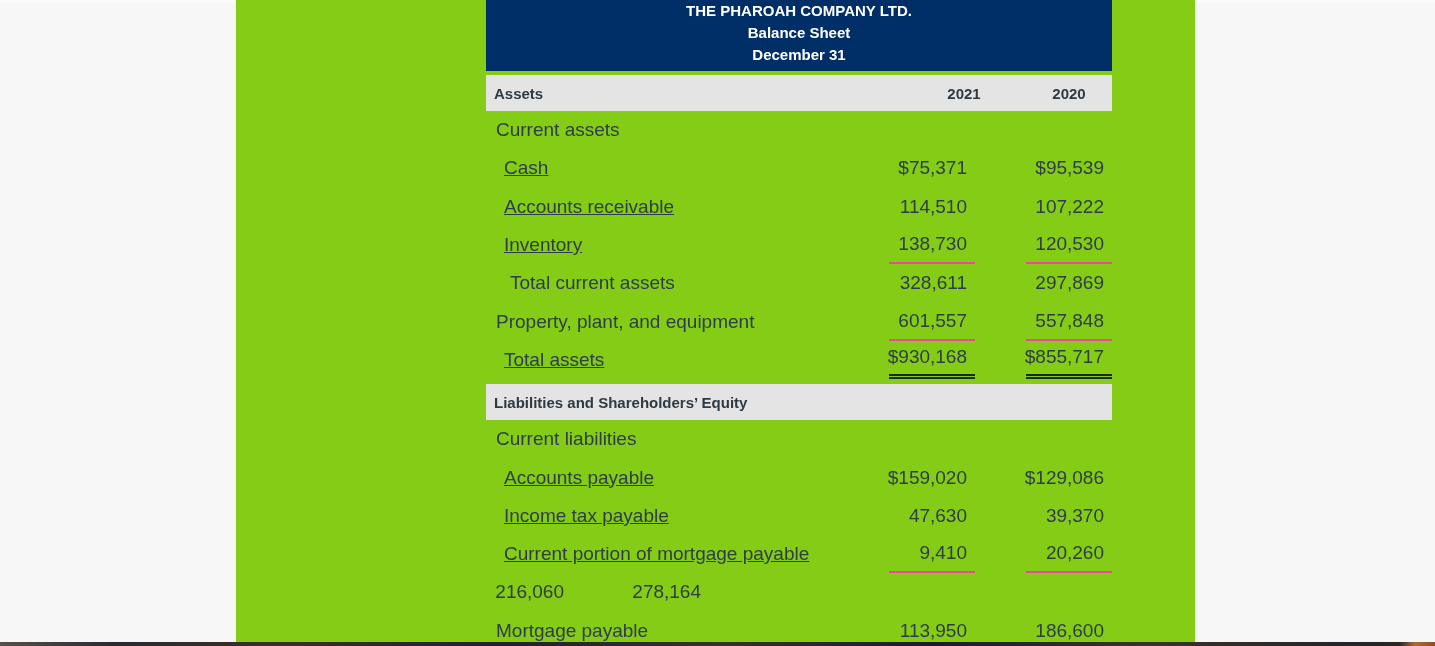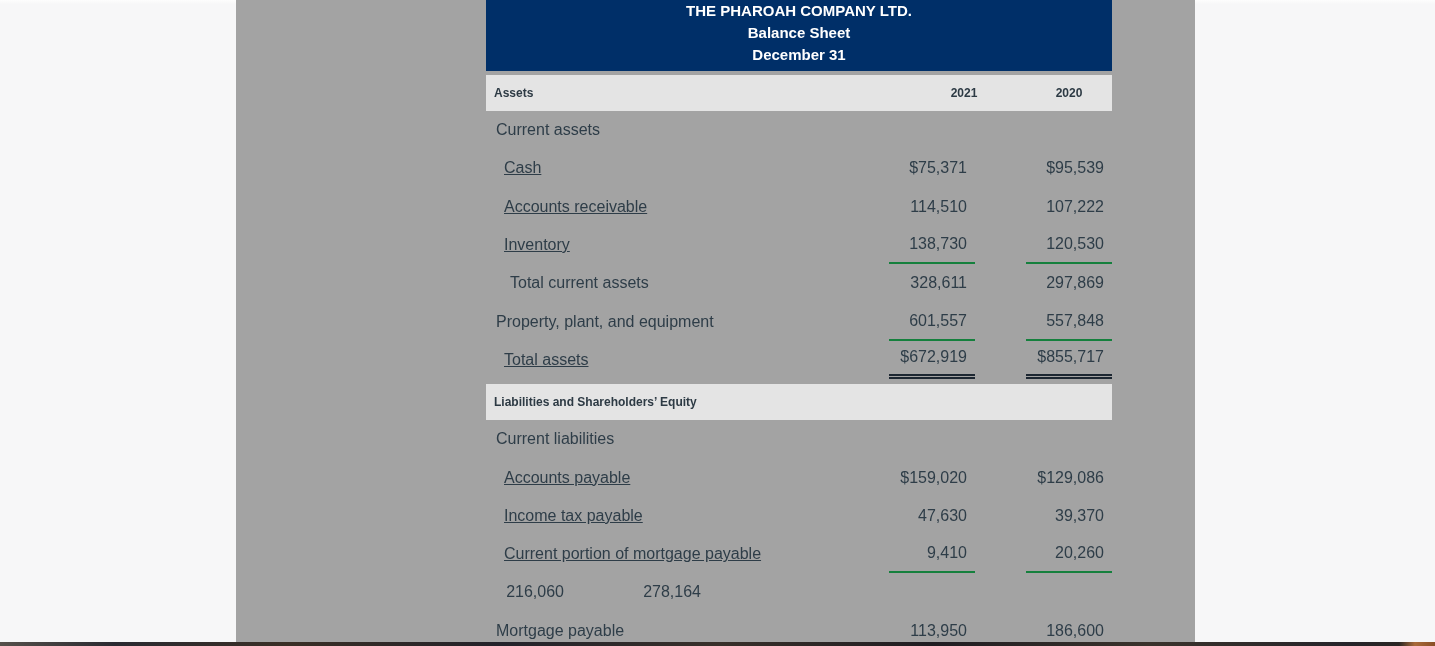--- a/index.html
+++ b/index.html
@@ -20,21 +20,21 @@
     left: 0; top: 0;
     width: 1435px; height: 4px;
     background: linear-gradient(180deg, #fdfdfd, rgba(253,253,253,0));
   }
   .content-panel {
     position: absolute;
     left: 236px;
     top: 0;
     width: 959px;
     height: 646px;
-    background: #a3a3a3;
+    background: #84cc16;
   }
   .sheet {
     position: absolute;
     left: 250px;
     top: 0;
     width: 626px;
   }
   .title-block {
     height: 71px;
     background: #002f68;
@@ -48,21 +48,21 @@
   }
   .gap {
     height: 4px;
   }
   .band {
     height: 36px;
     background: #e4e4e4;
     display: flex;
     align-items: center;
     font-weight: 700;
-    font-size: 12px;
+    font-size: 15px;
     color: #2d3a44;
   }
   .band .band-label {
     flex: 1;
     padding-left: 8px;
   }
   .col-head {
     width: 86px;
     text-align: center;
     font-weight: 700;
@@ -70,41 +70,41 @@
   .col-gap {
     width: 19px;
   }
   .rows-block {
     width: 626px;
   }
   .row {
     height: 38.3px;
     display: flex;
     align-items: stretch;
-    font-size: 16px;
+    font-size: 19px;
     gap: 16px;
   }
   .row .lbl {
     flex: 1;
     padding-left: 10px;
     display: flex;
     align-items: center;
   }
   .row .lbl.ind1 { padding-left: 18px; text-decoration: underline; }
   .row .lbl.ind2 { padding-left: 24px; }
   .row .val {
     width: 86px;
     box-sizing: border-box;
     padding-right: 8px;
     display: flex;
     align-items: center;
     justify-content: flex-end;
   }
   .row.u .val {
-    border-bottom: 2px solid #15803d;
+    border-bottom: 2px solid #ec4899;
   }
   .row.dd .val {
     border-bottom: 5px double #1d2732;
   }
   .band.liab {
     margin-top: 5px;
   }
   .bottom-strip {
     position: absolute;
     left: 0;
@@ -178,21 +178,21 @@
 
       <div class="row u">
         <div class="lbl">Property, plant, and equipment</div>
         <div class="val">601,557</div>
         <div class="col-gap"></div>
         <div class="val">557,848</div>
       </div>
 
       <div class="row dd">
         <div class="lbl ind1">Total assets</div>
-        <div class="val">$672,919</div>
+        <div class="val">$930,168</div>
         <div class="col-gap"></div>
         <div class="val">$855,717</div>
       </div>
 
     </div>
 
     <div class="band liab">
       <div class="band-label">Liabilities and Shareholders’ Equity</div>
     </div>
 

